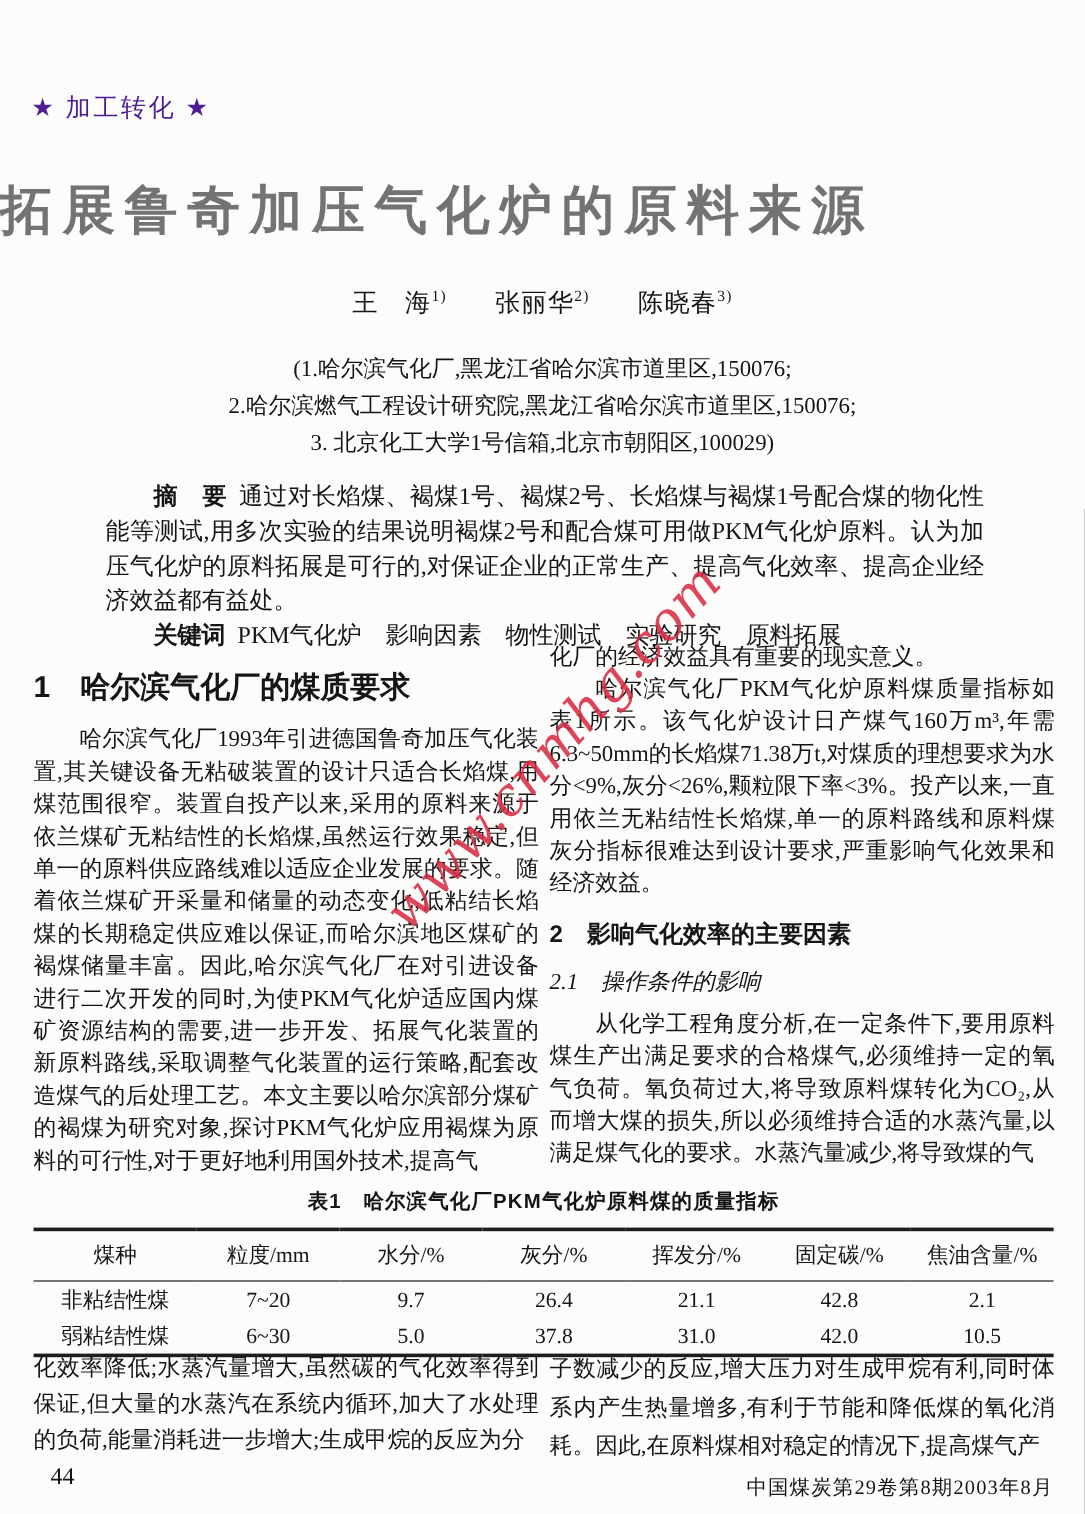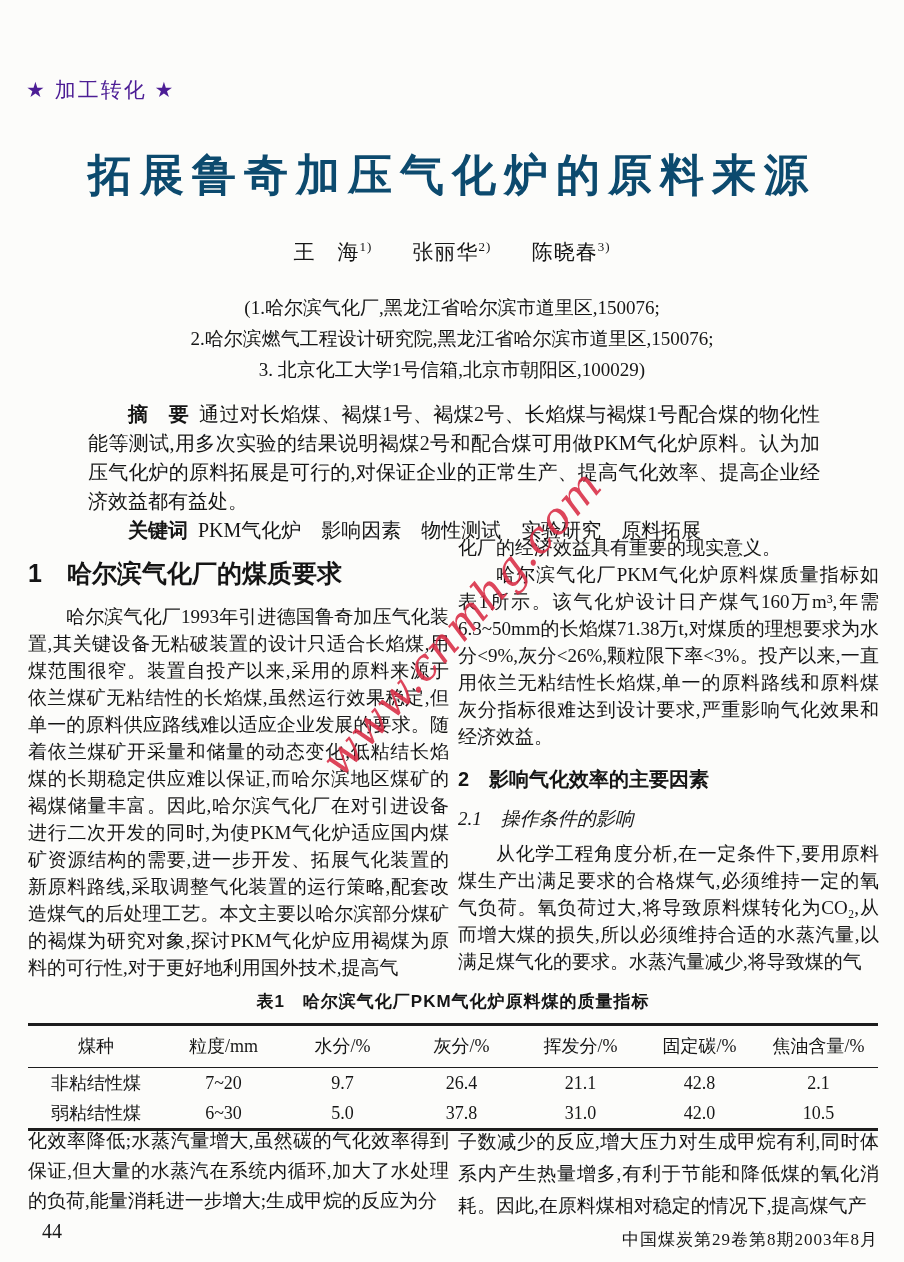--- a/index.html
+++ b/index.html
@@ -7,22 +7,22 @@
     position:relative; width:904px; height:1262px;
     background:#fcfcfa; color:#151515; overflow:hidden;
     font-family:"Liberation Serif","DejaVu Serif",serif;
   }
   .tag {
     position:absolute; left:26px; top:76px;
     font-family:"Liberation Sans","DejaVu Sans",sans-serif;
     font-size:21px; letter-spacing:2px; color:#4c1d95;
   }
   .title {
-    position:absolute; left:0; right:0; top:146px; text-align:center;
-    font-size:44px; font-weight:600; letter-spacing:8px; color:#0c4a6e;
+    position:absolute; left:0; right:0; top:146px; 
+    font-size:44px; font-weight:600; letter-spacing:8px; color:#737373;
   }
   .authors {
     position:absolute; left:0; right:0; top:238px; text-align:center;
     font-size:21px; letter-spacing:1px;
   }
   .authors .author { margin:0 17px; }
   .authors sup { font-size:13px; }
   .affils {
     position:absolute; left:0; right:0; top:292px; text-align:center;
     font-size:19px; line-height:31px;

